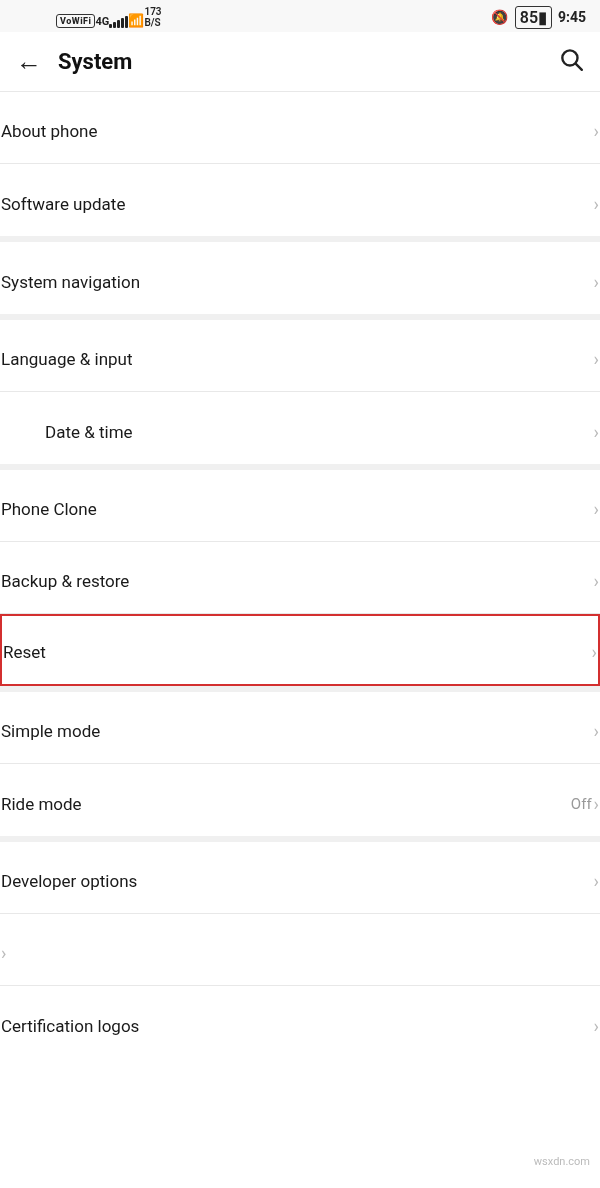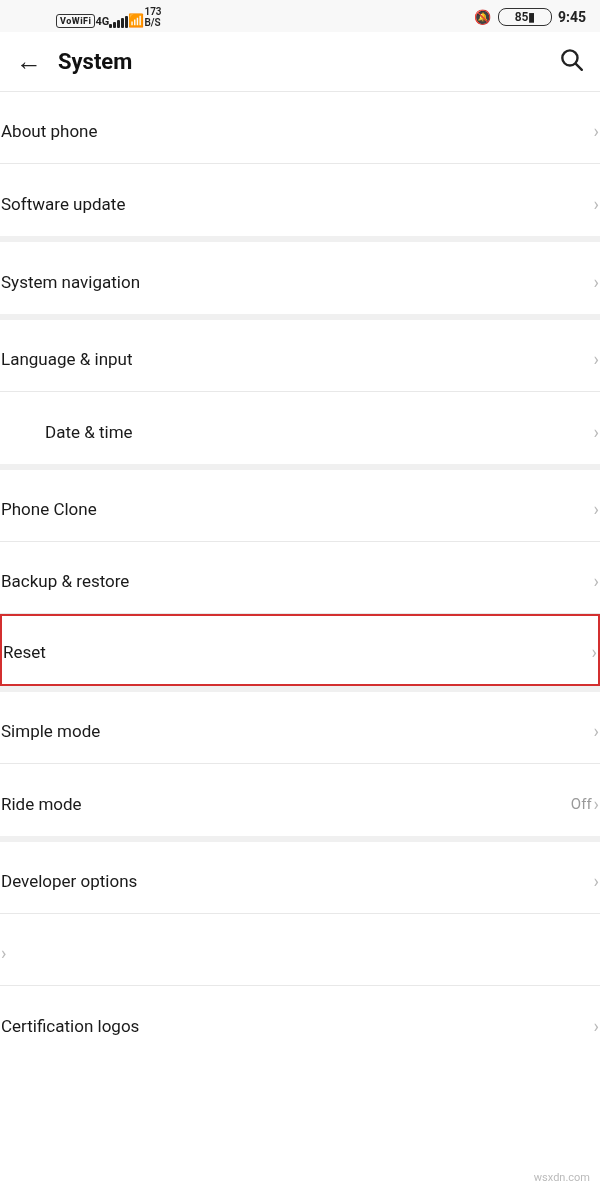--- a/index.html
+++ b/index.html
@@ -159,21 +159,21 @@
       position: relative;
     }
 
     .menu-section-bottom {
       border-bottom: none;
     }
 
     
     .watermark {
       position: fixed;
-      bottom: 4px;
+      bottom: 20px;
       right: 10px;
       font-size: 11px;
       color: #bbb;
     }
   </style>
 </head>
 <body>
 
 <div class="status-bar">
   <div class="status-left">
@@ -184,21 +184,21 @@
       <span style="height:6px;"></span>
       <span style="height:8px;"></span>
       <span style="height:10px;"></span>
       <span style="height:12px;"></span>
     </div>
     <span style="font-size:13px;">📶</span>
     <span style="font-size:10px;line-height:1.1;">173<br>B/S</span>
   </div>
   <div class="status-right">
     <span style="font-size:14px;">🔕</span>
-    <span style="font-size:12px; border:1.5px solid #333; padding:1px 16px; border-radius:8px;">
+    <span style="font-size:16px; border:1.5px solid #333; padding:1px 4px; border-radius:3px;">
       <span>85</span>▮
     </span>
     <span style="font-size:14px;font-weight:700;">9:45</span>
   </div>
 </div>
 
 <div class="header">
   <div class="header-left">
     <button class="back-arrow" style="background:none;border:none;font-size:26px;cursor:pointer;font-weight:300;color:#222;">←</button>
     <span class="header-title">System</span>

